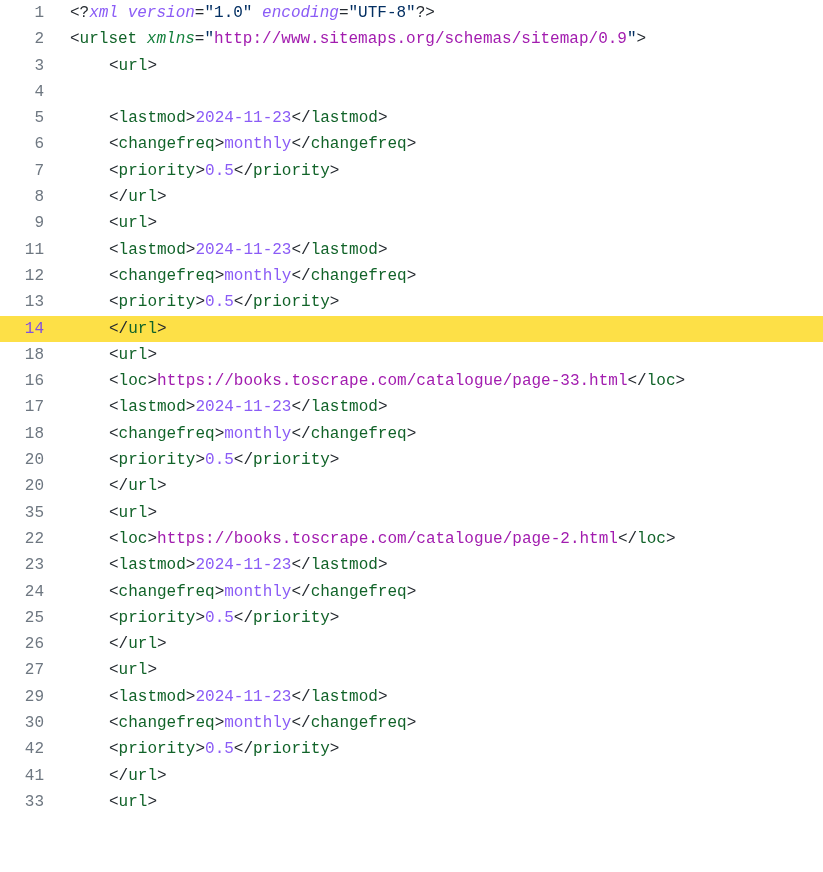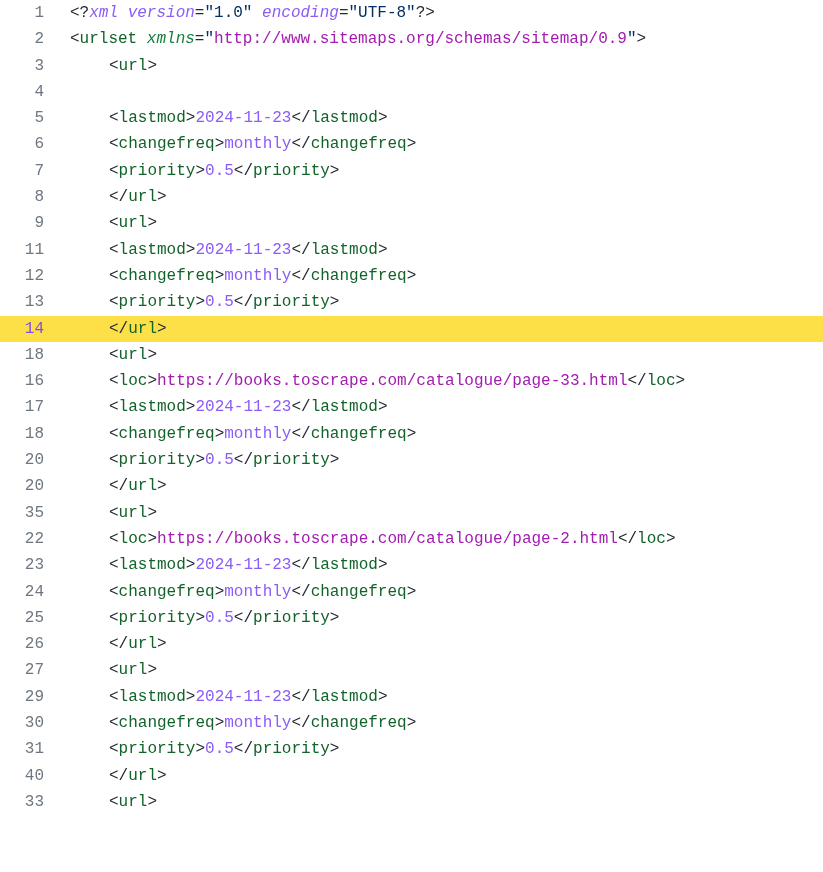--- a/index.html
+++ b/index.html
@@ -153,24 +153,24 @@
     </div>
     <div class="line">
       <div class="gutter">29</div>
       <div class="code"><span><span class="guide1"></span><span class="guide2"></span></span><span class="t-punc">&lt;</span><span class="t-tag">lastmod</span><span class="t-punc">&gt;</span><span class="t-text">2024-11-23</span><span class="t-punc">&lt;/</span><span class="t-tag">lastmod</span><span class="t-punc">&gt;</span></div>
     </div>
     <div class="line">
       <div class="gutter">30</div>
       <div class="code"><span><span class="guide1"></span><span class="guide2"></span></span><span class="t-punc">&lt;</span><span class="t-tag">changefreq</span><span class="t-punc">&gt;</span><span class="t-text">monthly</span><span class="t-punc">&lt;/</span><span class="t-tag">changefreq</span><span class="t-punc">&gt;</span></div>
     </div>
     <div class="line">
-      <div class="gutter">31</div>
+      <div class="gutter">42</div>
       <div class="code"><span><span class="guide1"></span><span class="guide2"></span></span><span class="t-punc">&lt;</span><span class="t-tag">priority</span><span class="t-punc">&gt;</span><span class="t-text">0.5</span><span class="t-punc">&lt;/</span><span class="t-tag">priority</span><span class="t-punc">&gt;</span></div>
     </div>
     <div class="line">
-      <div class="gutter">40</div>
+      <div class="gutter">41</div>
       <div class="code"><span><span class="guide1"></span></span><span class="t-punc">&lt;/</span><span class="t-tag">url</span><span class="t-punc">&gt;</span></div>
     </div>
     <div class="line">
       <div class="gutter">33</div>
       <div class="code"><span><span class="guide1"></span></span><span class="t-punc">&lt;</span><span class="t-tag">url</span><span class="t-punc">&gt;</span></div>
     </div>
   </div>
 
 </body></html>

